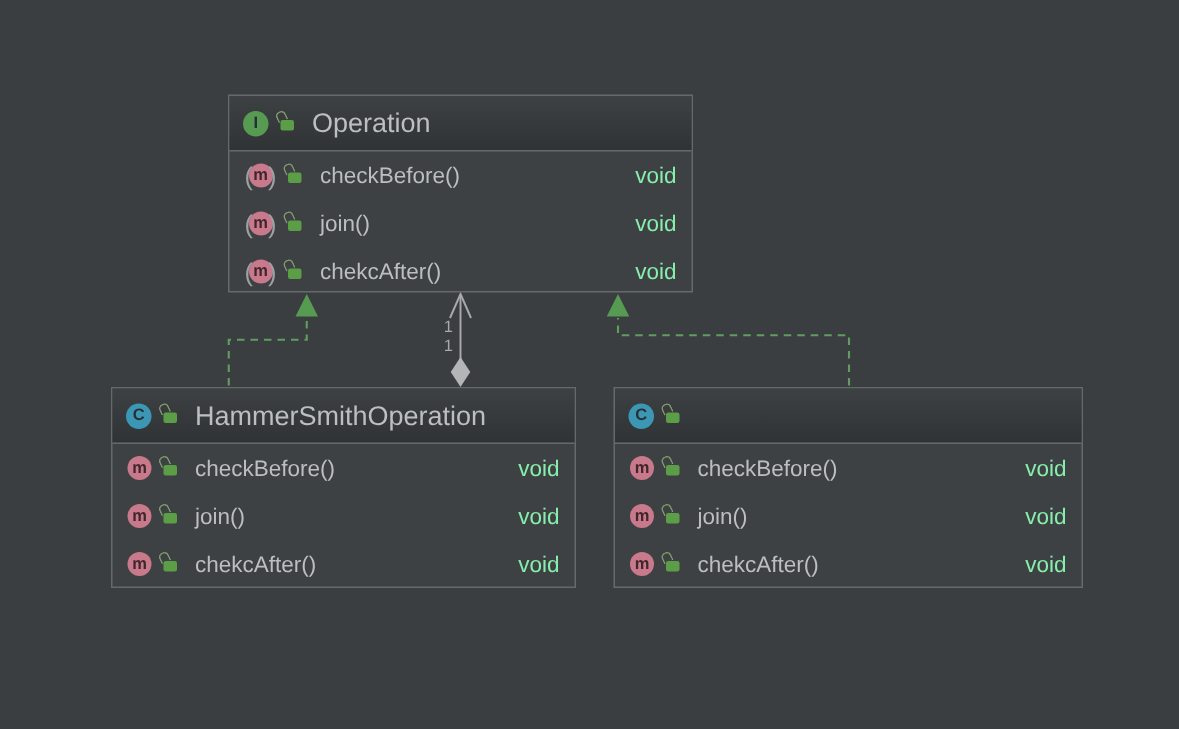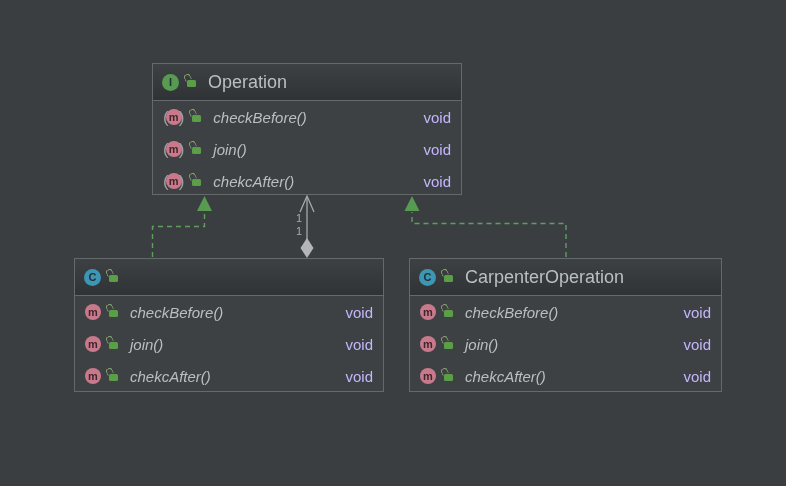--- a/index.html
+++ b/index.html
@@ -30,21 +30,21 @@
     color:#bcbec0; font-size:18px; margin-left:9px;
     white-space:nowrap;
   }
   .uml-row {
     box-sizing:border-box;
     height:32px;
     display:flex; align-items:center;
     padding:0 10px;
     color:#bcbec0; font-size:15px;
   }
-  .ret-type { margin-left:auto; color:#c4b5fd; }
+  .ret-type { margin-left:auto; color:#86efac; }
 
   
   .badge {
     flex:0 0 auto;
     width:17px; height:17px; border-radius:50%;
     display:flex; align-items:center; justify-content:center;
     font-size:11px; font-weight:bold; color:#253035;
     line-height:1;
   }
   .badge-interface { background:#579b52; }
@@ -64,21 +64,21 @@
     margin:3px 3px 0 8px;
   }
   .lock::before {
     content:""; position:absolute;
     width:5px; height:6px;
     border:1.5px solid #829c6d; border-bottom:none;
     border-radius:4px 4px 0 0;
     top:-6px; left:-3px;
     transform:rotate(-25deg);
   }
-  .name-gap { margin-left:9px; white-space:nowrap;font-style:italic; }
+  .name-gap { margin-left:9px; white-space:nowrap; }
 
   
   .edges { position:absolute; left:0; top:0; width:786px; height:486px; }
   .mult-label {
     position:absolute;
     color:#a7a9ab; font-size:11px; line-height:11px;
     text-align:right; width:14px;
   }
   .mult-top    { left:288px; top:213px; }
   .mult-bottom { left:288px; top:226px; }
@@ -139,20 +139,21 @@
       <span class="lock"></span>
       <span class="name-gap">chekcAfter()</span>
       <span class="ret-type">void</span>
     </div>
   </div>
 
   <div class="uml-node" style="left:74px; top:258px; width:310px; height:134px;">
     <div class="uml-header">
       <span class="badge badge-class">C</span>
       <span class="lock"></span>
+      <span class="uml-title">HammerSmithOperation</span>
     </div>
     <div class="uml-row">
       <span class="badge badge-method">m</span>
       <span class="lock"></span>
       <span class="name-gap">checkBefore()</span>
       <span class="ret-type">void</span>
     </div>
     <div class="uml-row">
       <span class="badge badge-method">m</span>
       <span class="lock"></span>
@@ -164,21 +165,20 @@
       <span class="lock"></span>
       <span class="name-gap">chekcAfter()</span>
       <span class="ret-type">void</span>
     </div>
   </div>
 
   <div class="uml-node" style="left:409px; top:258px; width:313px; height:134px;">
     <div class="uml-header">
       <span class="badge badge-class">C</span>
       <span class="lock"></span>
-      <span class="uml-title">CarpenterOperation</span>
     </div>
     <div class="uml-row">
       <span class="badge badge-method">m</span>
       <span class="lock"></span>
       <span class="name-gap">checkBefore()</span>
       <span class="ret-type">void</span>
     </div>
     <div class="uml-row">
       <span class="badge badge-method">m</span>
       <span class="lock"></span>

